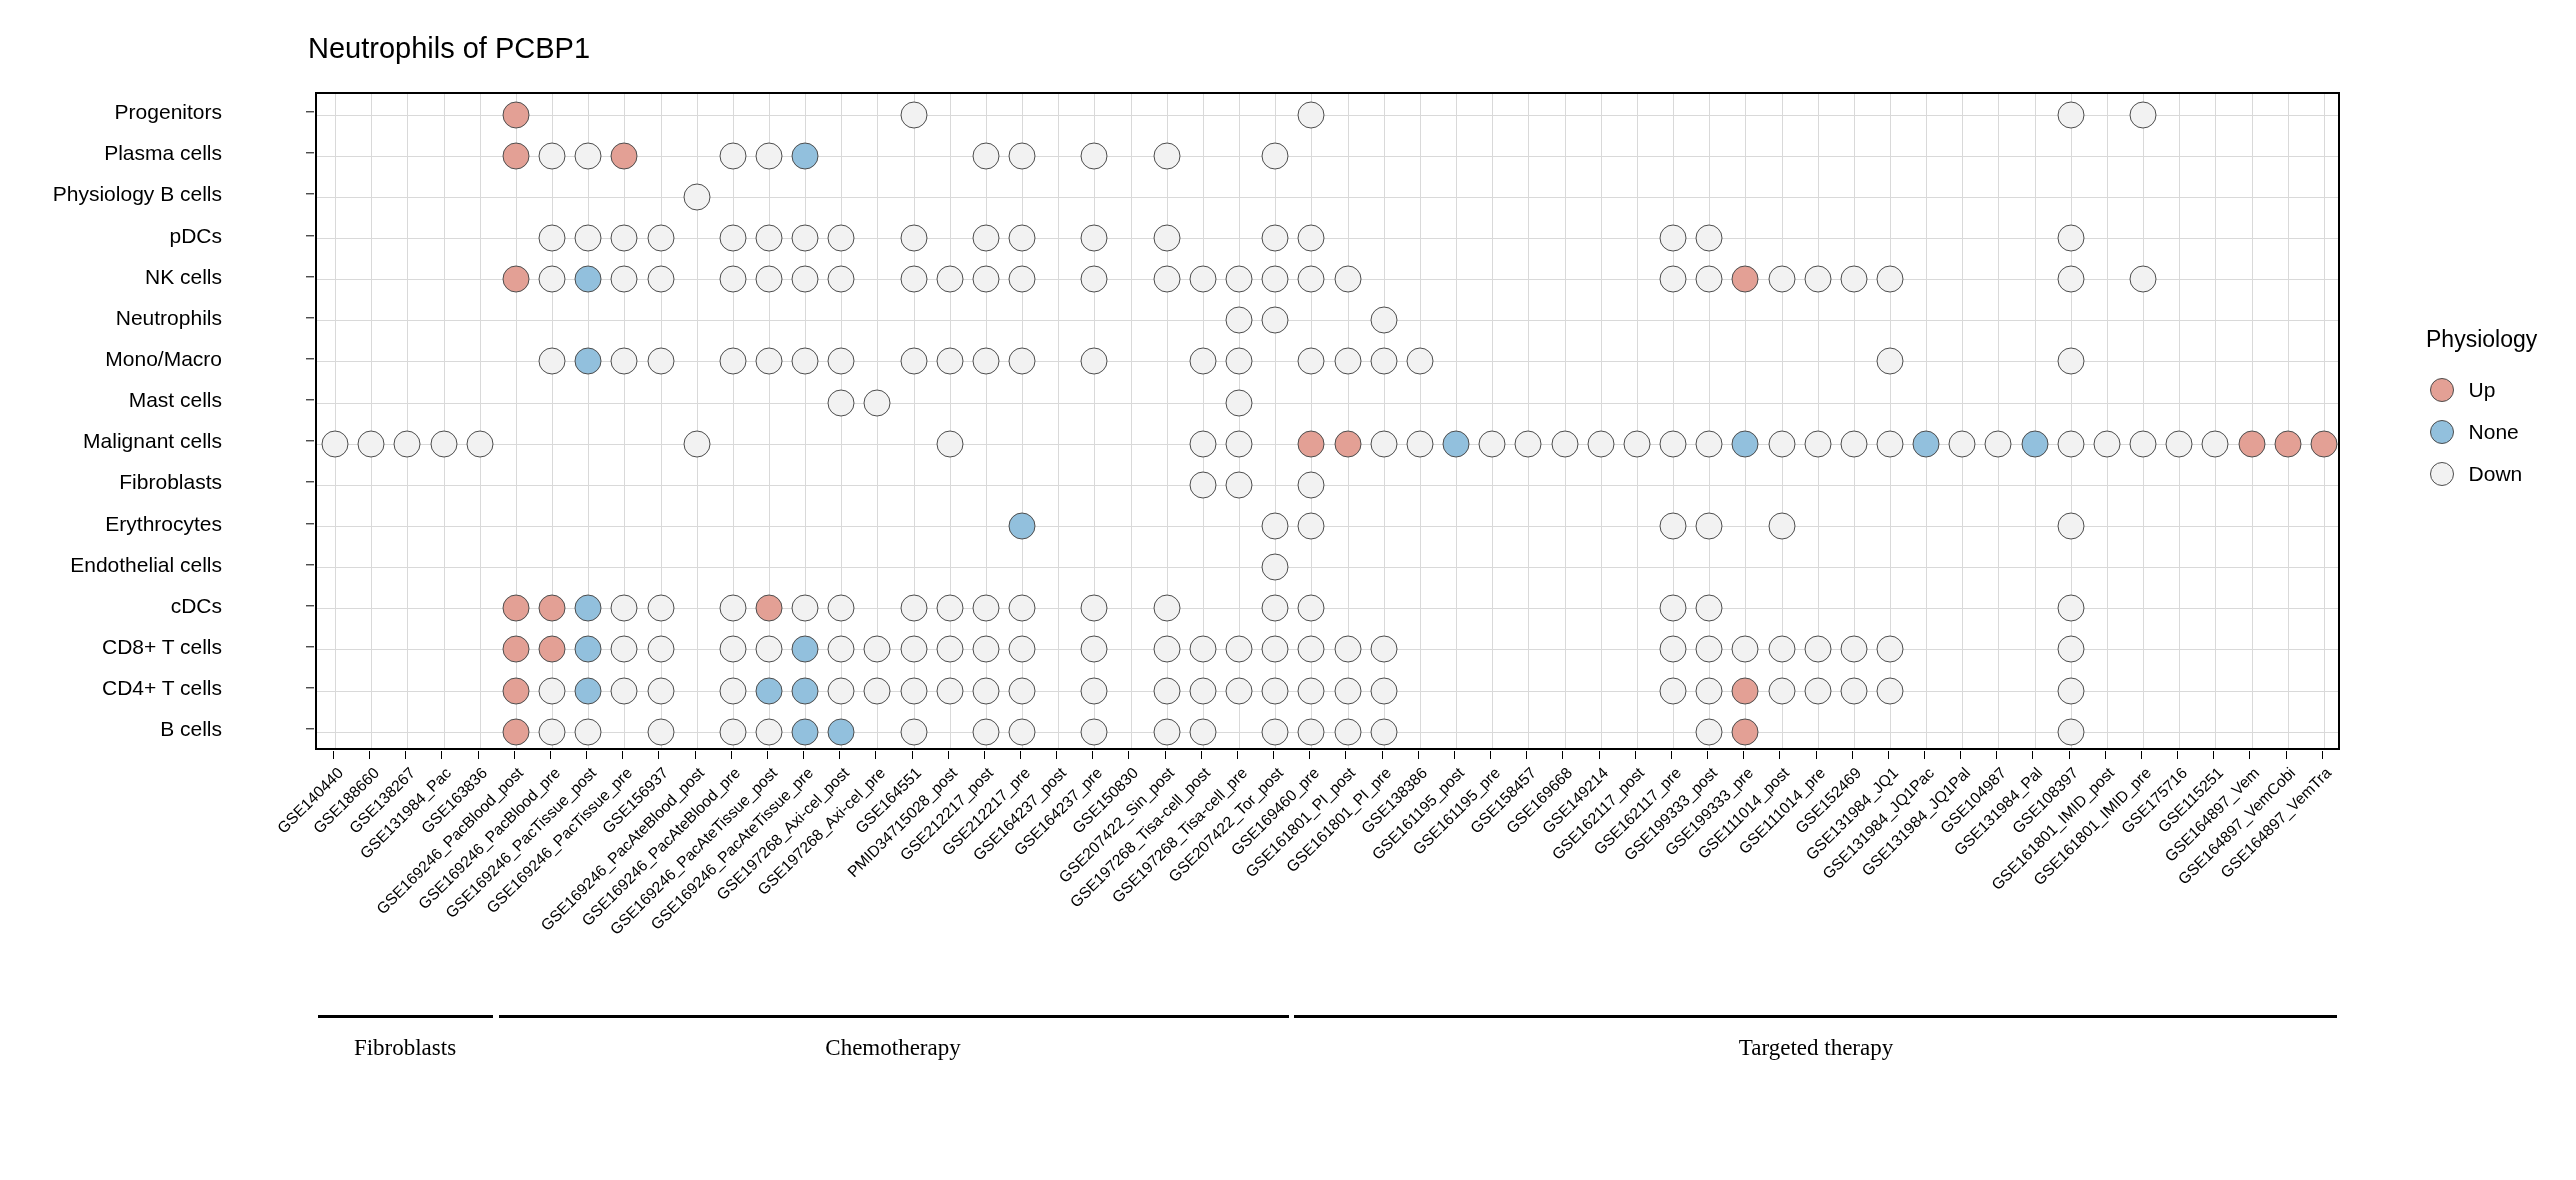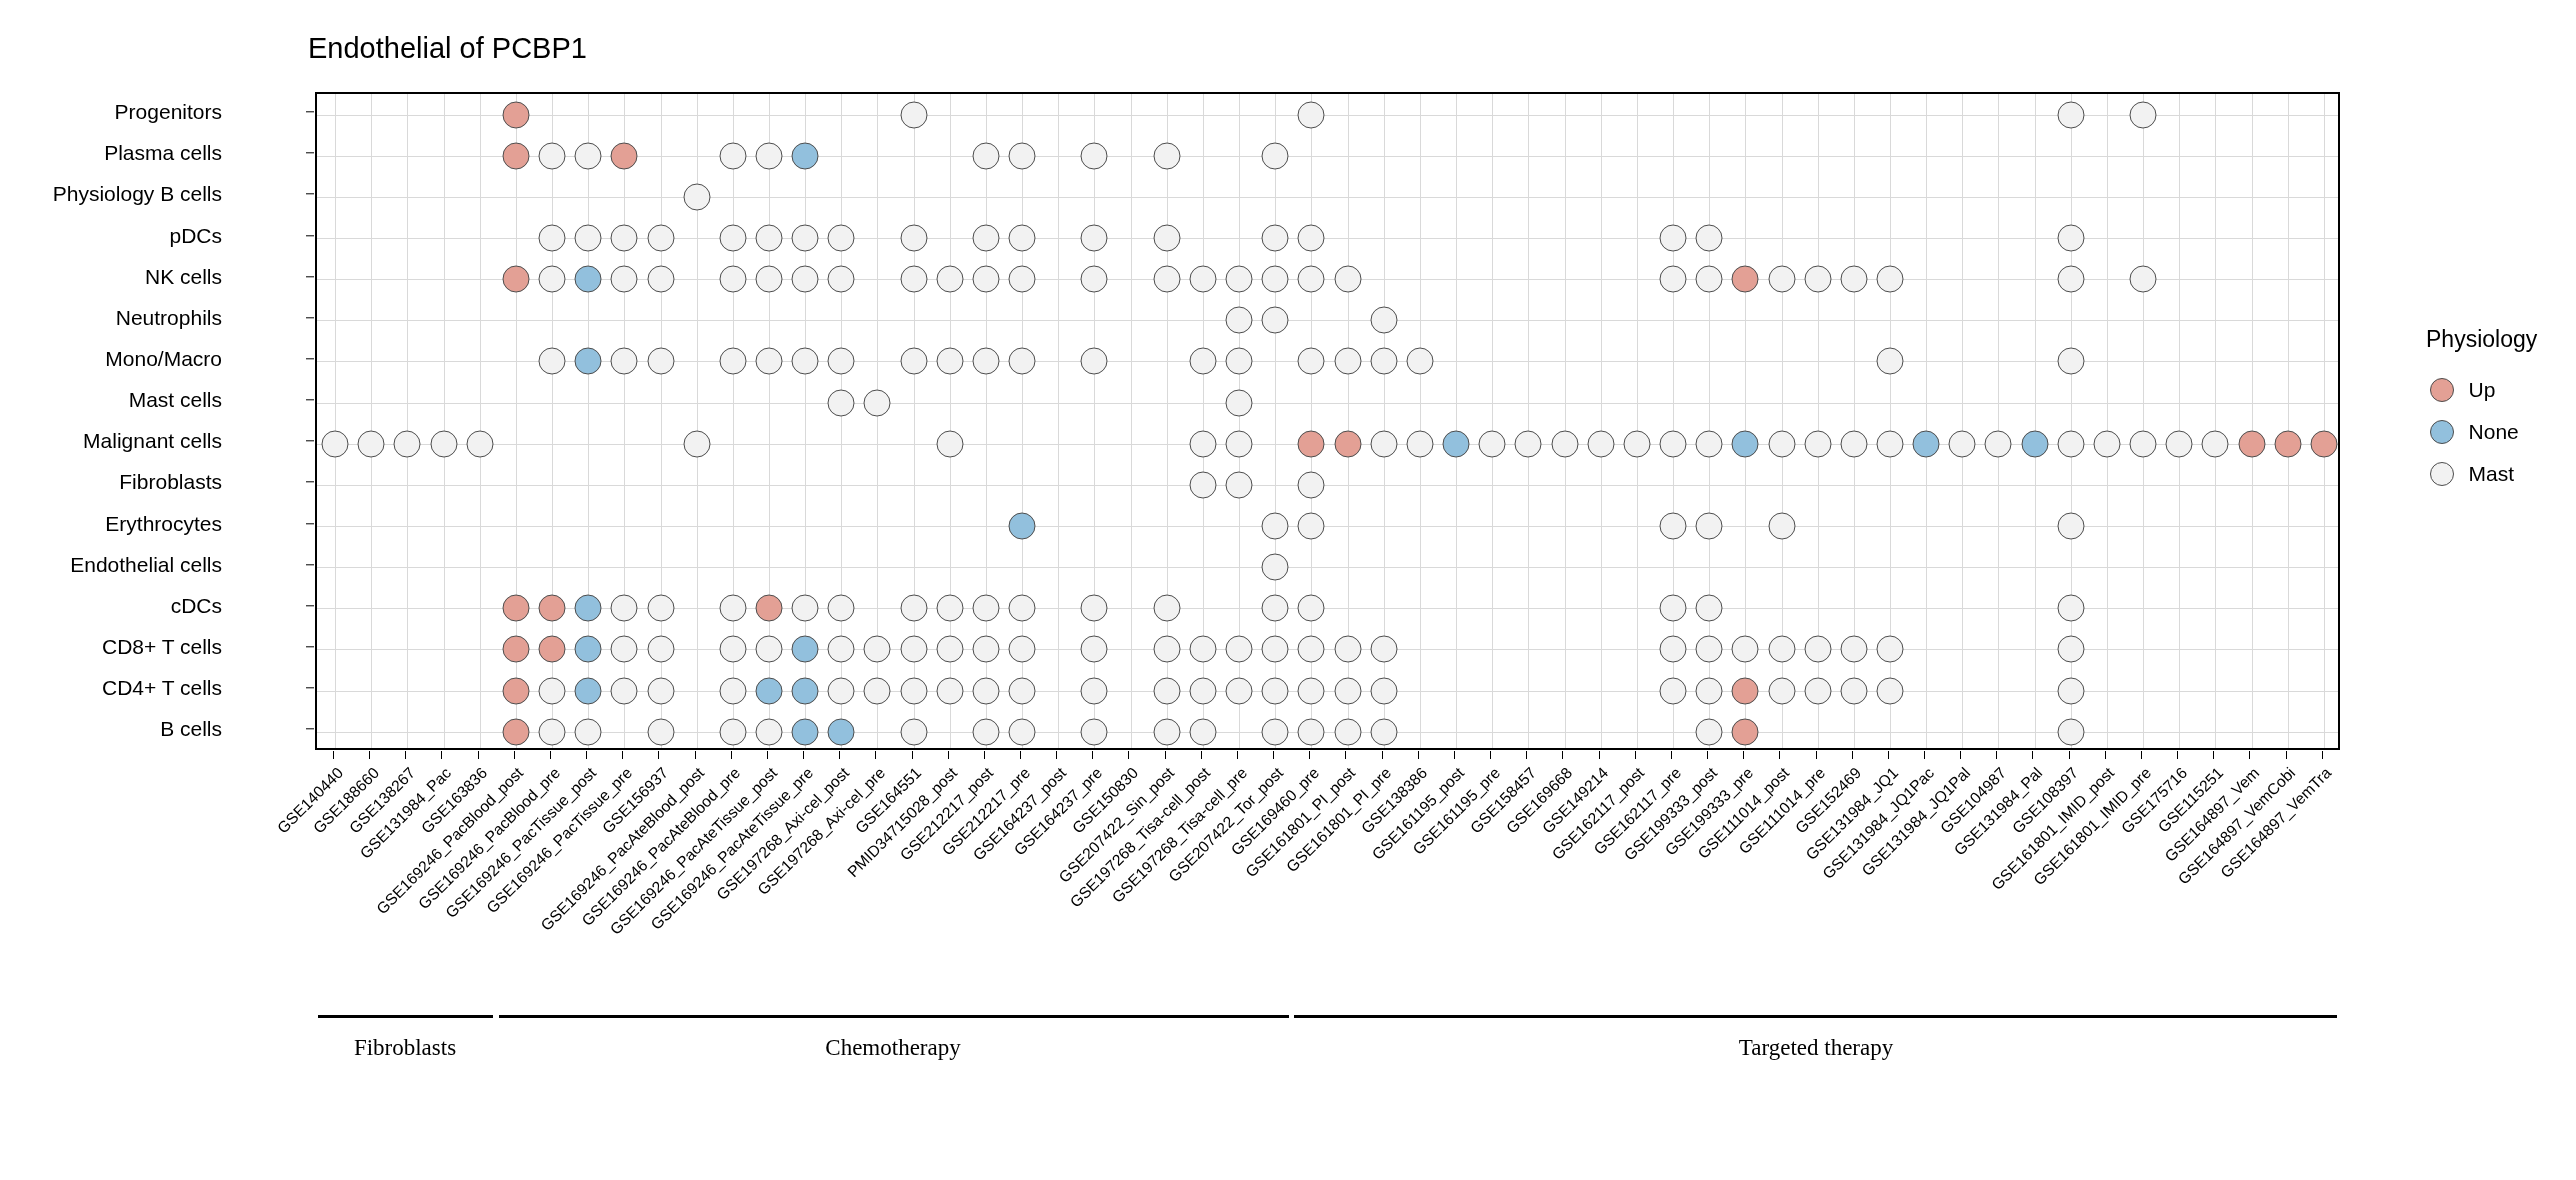--- a/index.html
+++ b/index.html
@@ -150,21 +150,21 @@
     font-size: 21px;
     color: #000;
     white-space: nowrap;
   }
 </style>
 </head>
 <body>
 
 <div id="root">
 
-  <div id="chart-title">Endothelial of PCBP1</div>
+  <div id="chart-title">Neutrophils of PCBP1</div>
 
   <div id="y-axis">
       <div class="ylabel" style="top: 112px;">Progenitors</div>
       <div class="ytick" style="left: 306px; top: 112px;"></div>
       <div class="ylabel" style="top: 153px;">Plasma cells</div>
       <div class="ytick" style="left: 306px; top: 153px;"></div>
       <div class="ylabel" style="top: 194px;">Physiology B cells</div>
       <div class="ytick" style="left: 306px; top: 194px;"></div>
       <div class="ylabel" style="top: 236px;">pDCs</div>
       <div class="ytick" style="left: 306px; top: 236px;"></div>
@@ -644,19 +644,19 @@
         <div class="legend-row">
           <div class="legend-swatch" style="background: rgb(227, 160, 149);"></div>
           <div class="legend-label">Up</div>
         </div>
         <div class="legend-row">
           <div class="legend-swatch" style="background: rgb(146, 192, 221);"></div>
           <div class="legend-label">None</div>
         </div>
         <div class="legend-row">
           <div class="legend-swatch" style="background: rgb(242, 242, 242);"></div>
-          <div class="legend-label">Mast</div>
+          <div class="legend-label">Down</div>
         </div>
       </div>
   </div>
 
 </div>
 
 
 </body></html>

